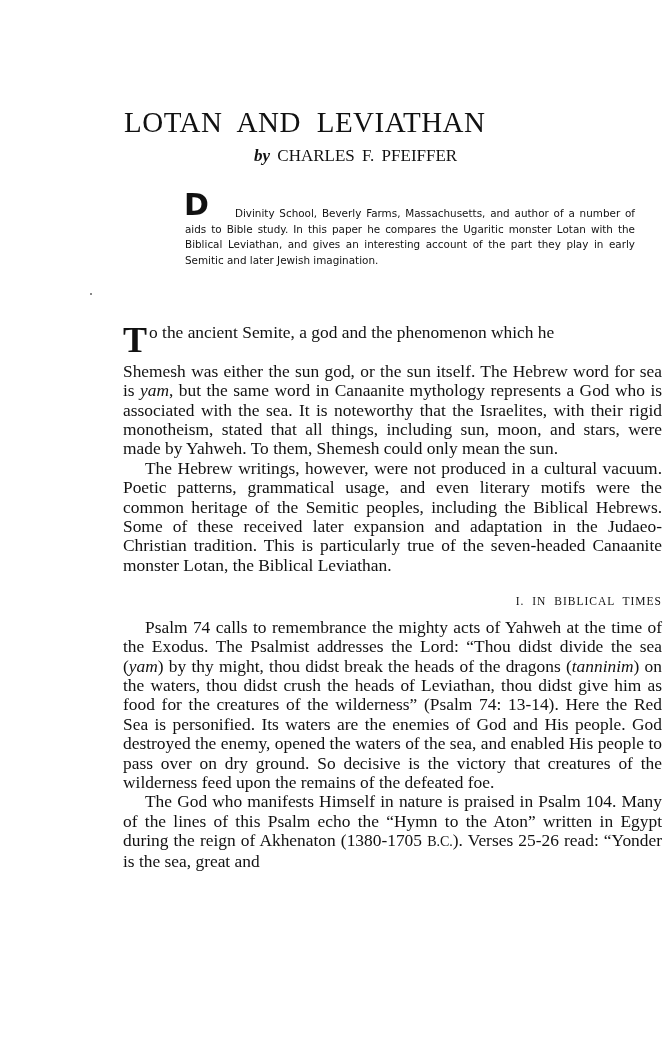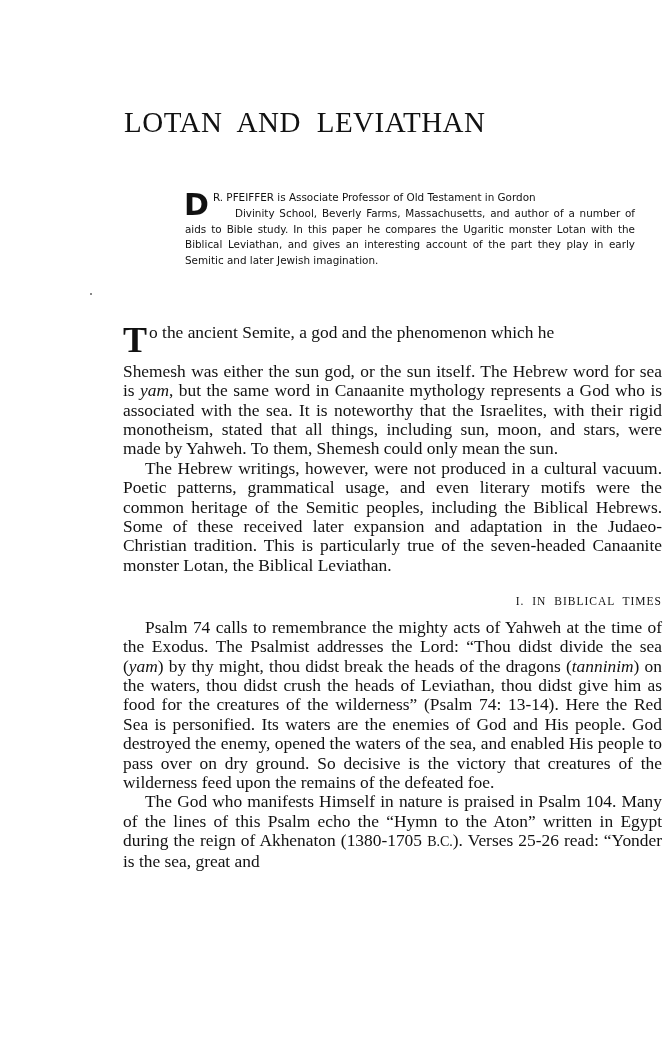--- a/index.html
+++ b/index.html
@@ -44,23 +44,27 @@
   i { font-style: italic; }
   .smallcaps { font-size: 14px; }
 </style>
 </head>
 <body>
 
 <div class="page">
 
   <h1 class="title">LOTAN AND LEVIATHAN</h1>
 
+  <div class="byline">
+    <span class="by">by</span>
+    <span>CHARLES F. PFEIFFER</span>
+  </div>
 
   <div class="abstract">
-    <span class="dropcap">D</span><span>R. PFEIFFER is Associate Professor of Old Testament in Gordon</span><br>
+    <span class="dropcap">D</span><br>
     <span class="line2">Divinity School, Beverly Farms, Massachusetts, and author of a number of aids to Bible study.  In this paper he compares the Ugaritic monster Lotan with the Biblical Leviathan, and gives an interesting account of the part they play in early Semitic and later Jewish imagination.</span>
   </div>
 
   <div class="stray-mark"></div>
 
   <div class="body-text">
 
     <p class="first-p">
       <span class="dropcap">T</span><span>o the ancient Semite, a god and the phenomenon which he</span><br>
       <br>

